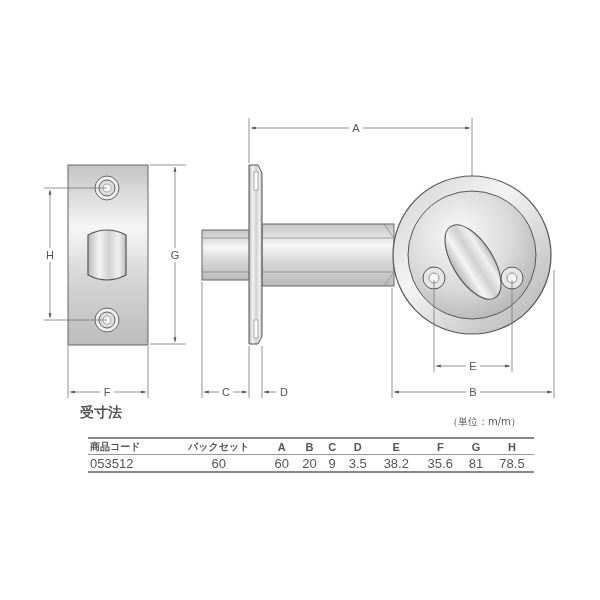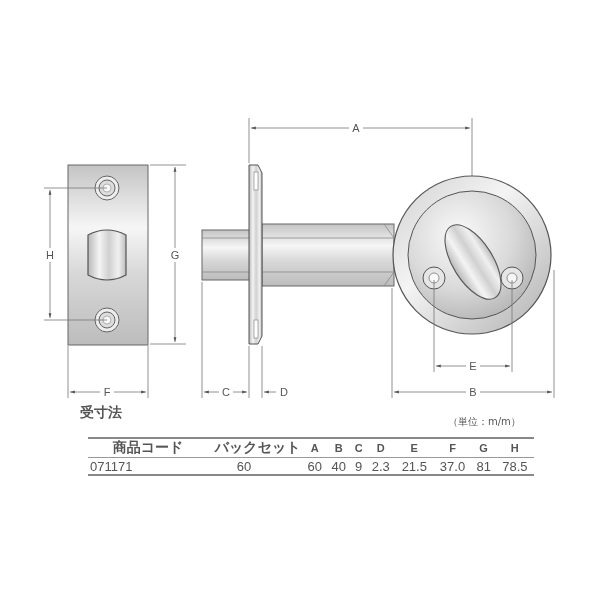--- a/index.html
+++ b/index.html
@@ -9,21 +9,21 @@
   .dim-label { font-family: "Liberation Sans", "DejaVu Sans", sans-serif; font-size: 11px; fill: #555; }
   .caption { position: absolute; left: 80px; top: 404px; font-size: 14px; color: #555; font-weight: bold; }
   .unit { position: absolute; left: 448px; top: 415px; font-size: 10px; color: #555; }
   table.spec { position: absolute; left: 88px; top: 437px; width: 446px; border-collapse: collapse;
                font-family: "Liberation Sans", "DejaVu Sans", sans-serif; }
   table.spec th, table.spec td { padding: 0 2px; text-align: center; white-space: nowrap; color: #555; }
   table.spec th { font-size: 11px; font-weight: bold; height: 15px;
                   border-top: 2px solid #888; border-bottom: 1px solid #999; }
   table.spec td { font-size: 13px; height: 16px; border-bottom: 2px solid #888; }
   table.spec th.code, table.spec td.code { text-align: left; }
-  table.spec th.jp { font-size: 14px; text-align: right; }
+  table.spec th.jp { font-size: 10px; }
 </style>
 </head>
 <body>
 
 <svg id="drawing" viewBox="0 0 600 600" xmlns="http://www.w3.org/2000/svg">
   <defs>
     <linearGradient id="metalH" x1="0" y1="0" x2="1" y2="0">
       <stop offset="0" stop-color="#b9b9b9"></stop>
       <stop offset="0.3" stop-color="#f4f4f4"></stop>
       <stop offset="0.55" stop-color="#d0d0d0"></stop>
@@ -184,25 +184,25 @@
       <th>C</th>
       <th>D</th>
       <th>E</th>
       <th>F</th>
       <th>G</th>
       <th>H</th>
     </tr>
   </thead>
   <tbody>
     <tr>
-      <td class="code">071171</td>
+      <td class="code">053512</td>
       <td>60</td>
       <td>60</td>
-      <td>40</td>
+      <td>20</td>
       <td>9</td>
-      <td>2.3</td>
-      <td>21.5</td>
-      <td>37.0</td>
+      <td>3.5</td>
+      <td>38.2</td>
+      <td>35.6</td>
       <td>81</td>
       <td>78.5</td>
     </tr>
   </tbody>
 </table>
 
 </body></html>

